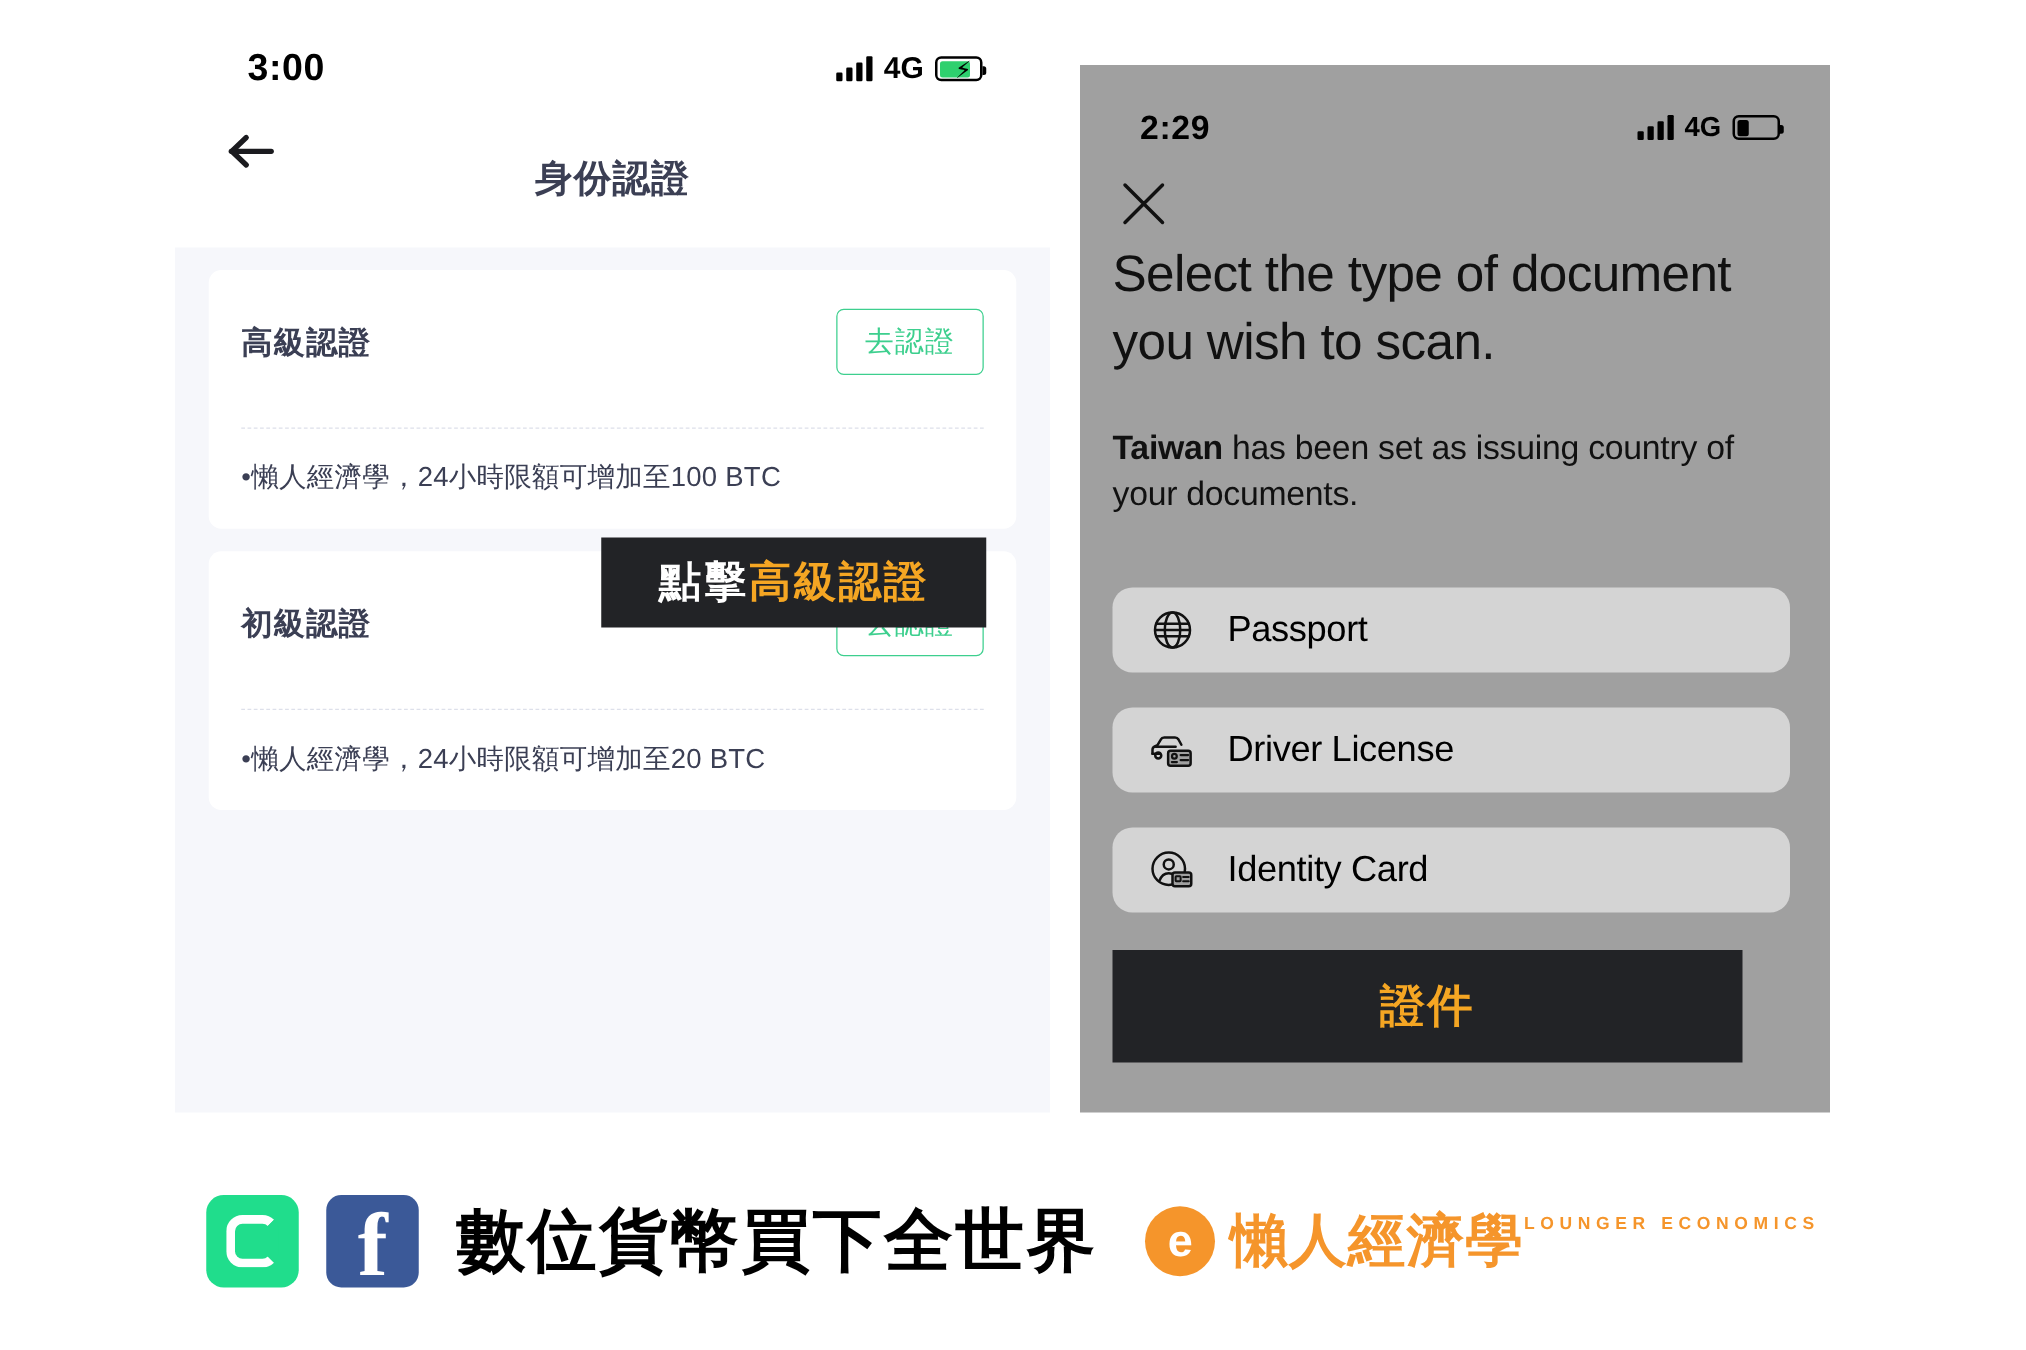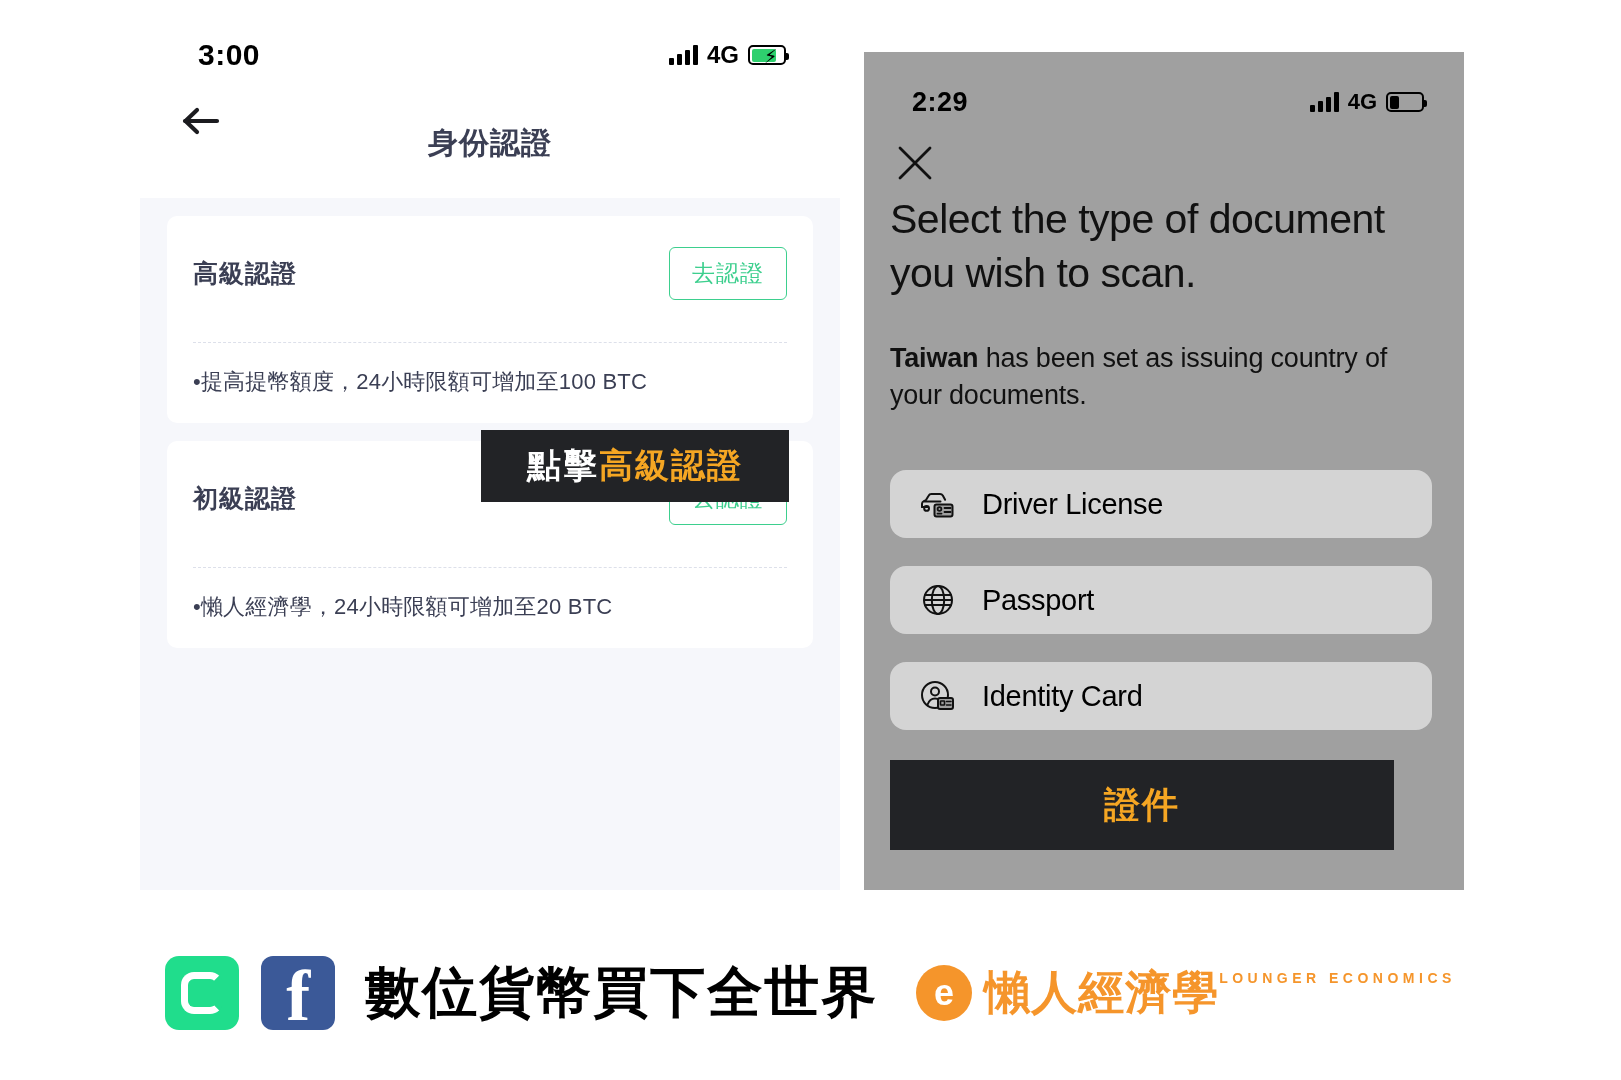--- a/index.html
+++ b/index.html
@@ -236,21 +236,21 @@
     </div>
 
     <div class="content-area">
 
       <div class="vcard first">
         <div class="vcard-head">
           <div class="vcard-title">高級認證</div>
           <div class="verify-btn">去認證</div>
         </div>
         <div class="vcard-sep"></div>
-        <div class="vcard-desc">•提高提幣額度，24小時限額可增加至100 BTC</div>
+        <div class="vcard-desc">•懶人經濟學，24小時限額可增加至100 BTC</div>
       </div>
 
       <div class="vcard">
         <div class="vcard-head">
           <div class="vcard-title">初級認證</div>
           <div class="verify-btn">去認證</div>
         </div>
         <div class="vcard-sep"></div>
         <div class="vcard-desc">•懶人經濟學，24小時限額可增加至20 BTC</div>
       </div>
@@ -282,49 +282,49 @@
       </svg>
     </div>
 
     <div class="scan-heading">Select the type of document you wish to scan.</div>
 
     <div class="scan-sub">
       <b>Taiwan</b><span> has been set as issuing country of your documents.</span>
     </div>
 
     <div class="doc-list">
+
+      <div class="doc-row">
+        <div class="doc-icon">
+          <svg width="36" height="36" viewBox="0 0 36 36">
+            <circle cx="18" cy="18" r="14" fill="none" stroke="#111" stroke-width="2"></circle>
+            <ellipse cx="18" cy="18" rx="6.2" ry="14" fill="none" stroke="#111" stroke-width="2"></ellipse>
+            <path d="M4.4 13 H31.6 M4.4 23 H31.6 M4 18 H32" stroke="#111" stroke-width="2" fill="none"></path>
+          </svg>
+        </div>
+        <div class="doc-label">Passport</div>
+      </div>
 
       <div class="doc-row">
         <div class="doc-icon">
           <svg width="38" height="36" viewBox="0 0 38 36">
             <path d="M3 21 v-3.2 c0-1.2 .7-2.2 1.8-2.7 l2.2-1 2.6-4.4 C10.2 8.5 11.3 8 12.4 8 h8.6 c1.2 0 2.2 .6 2.8 1.6 l2.3 4.2" fill="none" stroke="#111" stroke-width="2" stroke-linecap="round" stroke-linejoin="round"></path>
             <path d="M3 21 h6" stroke="#111" stroke-width="2" stroke-linecap="round"></path>
             <path d="M5.5 15.4 h16" stroke="#111" stroke-width="2" stroke-linecap="round"></path>
             <circle cx="7.6" cy="22.4" r="2.4" fill="none" stroke="#111" stroke-width="2"></circle>
             <rect x="15.5" y="18.5" width="18" height="12" rx="2" fill="#a0a0a0" stroke="#111" stroke-width="2"></rect>
             <circle cx="20.5" cy="23" r="1.9" fill="none" stroke="#111" stroke-width="1.8"></circle>
             <path d="M25.5 22 h6 M25.5 26 h6 M18.5 27.6 h4" stroke="#111" stroke-width="1.8" stroke-linecap="round"></path>
           </svg>
         </div>
         <div class="doc-label">Driver License</div>
       </div>
 
       <div class="doc-row">
         <div class="doc-icon">
-          <svg width="36" height="36" viewBox="0 0 36 36">
-            <circle cx="18" cy="18" r="14" fill="none" stroke="#111" stroke-width="2"></circle>
-            <ellipse cx="18" cy="18" rx="6.2" ry="14" fill="none" stroke="#111" stroke-width="2"></ellipse>
-            <path d="M4.4 13 H31.6 M4.4 23 H31.6 M4 18 H32" stroke="#111" stroke-width="2" fill="none"></path>
-          </svg>
-        </div>
-        <div class="doc-label">Passport</div>
-      </div>
-
-      <div class="doc-row">
-        <div class="doc-icon">
           <svg width="38" height="36" viewBox="0 0 38 36">
             <circle cx="16" cy="17" r="13" fill="none" stroke="#111" stroke-width="2"></circle>
             <circle cx="16" cy="13.5" r="4" fill="none" stroke="#111" stroke-width="2"></circle>
             <path d="M8.6 26.5 c1.4-4 4-6 7.4-6 3.4 0 6 2 7.4 6" fill="none" stroke="#111" stroke-width="2" stroke-linecap="round"></path>
             <rect x="19" y="20" width="15" height="11" rx="2" fill="#a0a0a0" stroke="#111" stroke-width="2"></rect>
             <rect x="21.5" y="23" width="4" height="4" rx="0.6" fill="none" stroke="#111" stroke-width="1.6"></rect>
             <path d="M27.5 23.5 h4.5 M27.5 27 h4.5" stroke="#111" stroke-width="1.6" stroke-linecap="round"></path>
           </svg>
         </div>
         <div class="doc-label">Identity Card</div>

